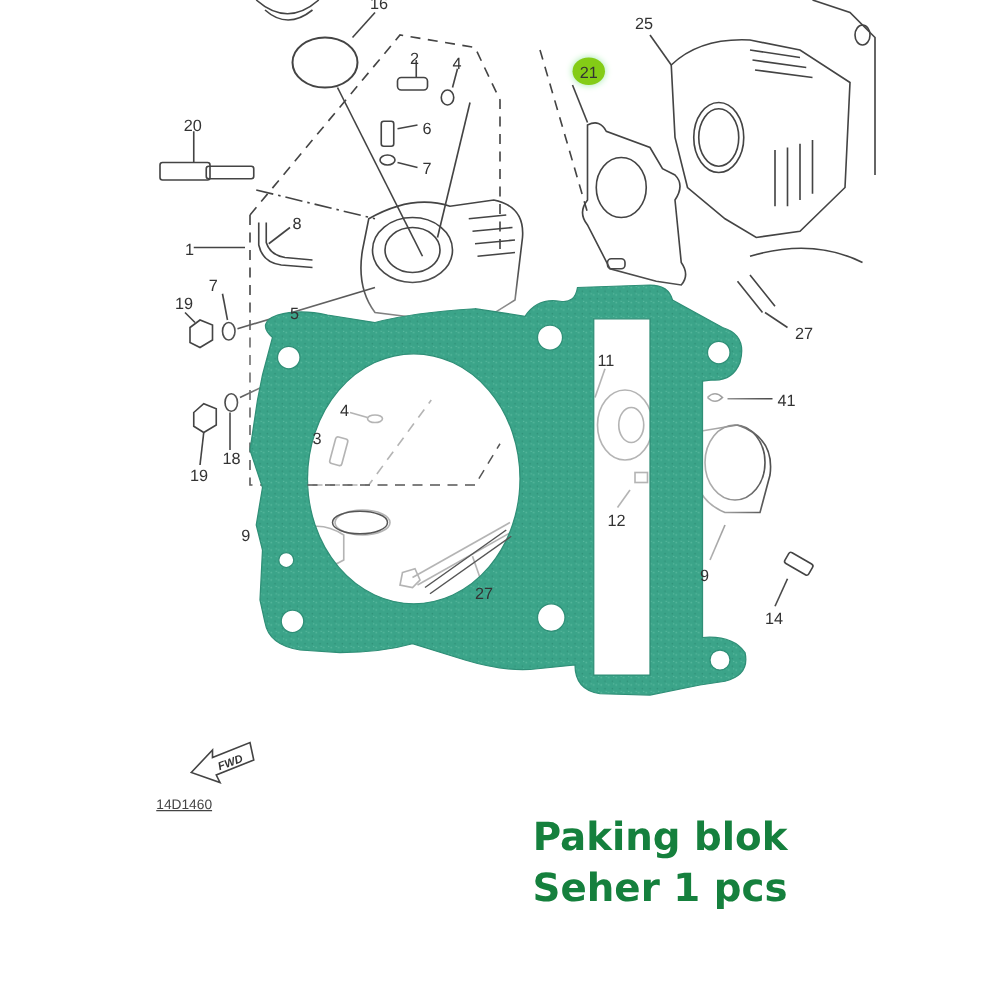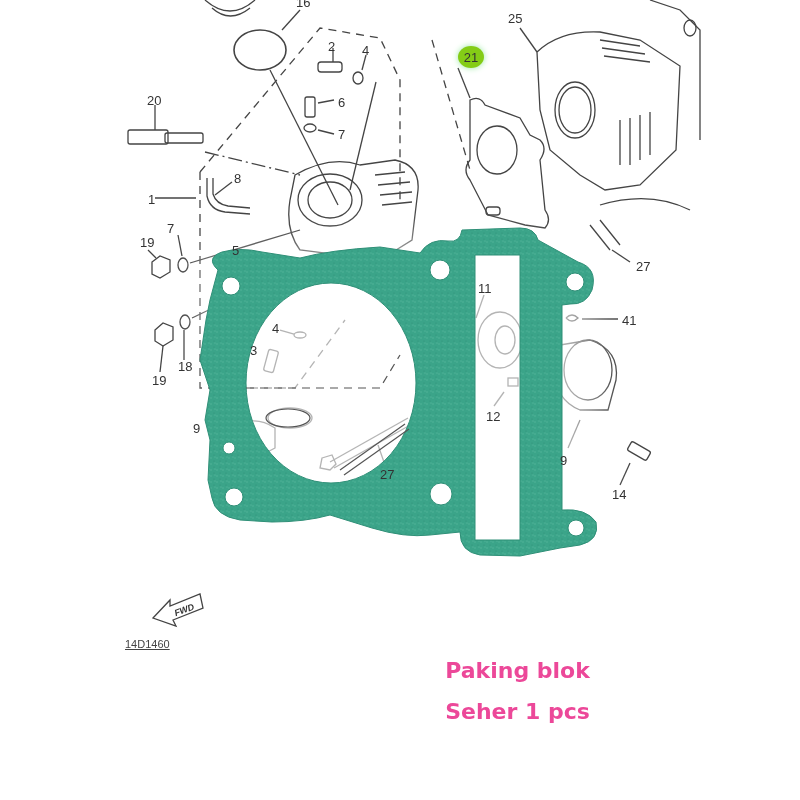--- a/index.html
+++ b/index.html
@@ -4,21 +4,21 @@
 <style>
   html,body{margin:0;padding:0;}
   body{width:800px;height:800px;background:#ffffff;position:relative;overflow:hidden;font-family:"Liberation Sans",sans-serif;}
   .canvas{position:absolute;left:0;top:0;width:800px;height:800px;}
   .diagram{position:absolute;left:0;top:0;}
   .callout{position:absolute;font-family:"Liberation Sans",sans-serif;font-size:13px;color:#333;line-height:1;}
   .callout.hl{background:#84cc16;border-radius:50%;width:26px;height:22px;display:flex;align-items:center;justify-content:center;box-shadow:0 0 6px #9be8a3;margin-left:12px;}
   .code{position:absolute;left:125px;top:638px;font-size:11px;color:#444;text-decoration:underline;}
   .logo{position:absolute;left:135px;top:640px;width:195px;height:120px;}
   .logo-text{position:absolute;left:0;width:195px;top:68px;text-align:center;font-family:"Liberation Sans",sans-serif;font-weight:bold;font-size:15px;color:#6b2a2a;letter-spacing:0.3px;transform:scaleY(1.25);}
-  .caption{position:absolute;left:405px;top:650px;color:#ec4899;font-family:"DejaVu Sans",sans-serif;font-size:22px;font-weight:bold;line-height:41px;text-align:center;width:225px;}
+  .caption{position:absolute;left:405px;top:650px;color:#15803d;font-family:"DejaVu Sans",sans-serif;font-size:31px;font-weight:bold;line-height:41px;text-align:right;width:225px;}
   .caption div{white-space:nowrap;}
 </style>
 </head>
 <body>
 
 <div class="canvas">
 
   <svg class="diagram" width="800" height="800" viewBox="0 0 800 800">
     <defs>
       <filter id="soft" x="-20%" y="-20%" width="140%" height="140%">

